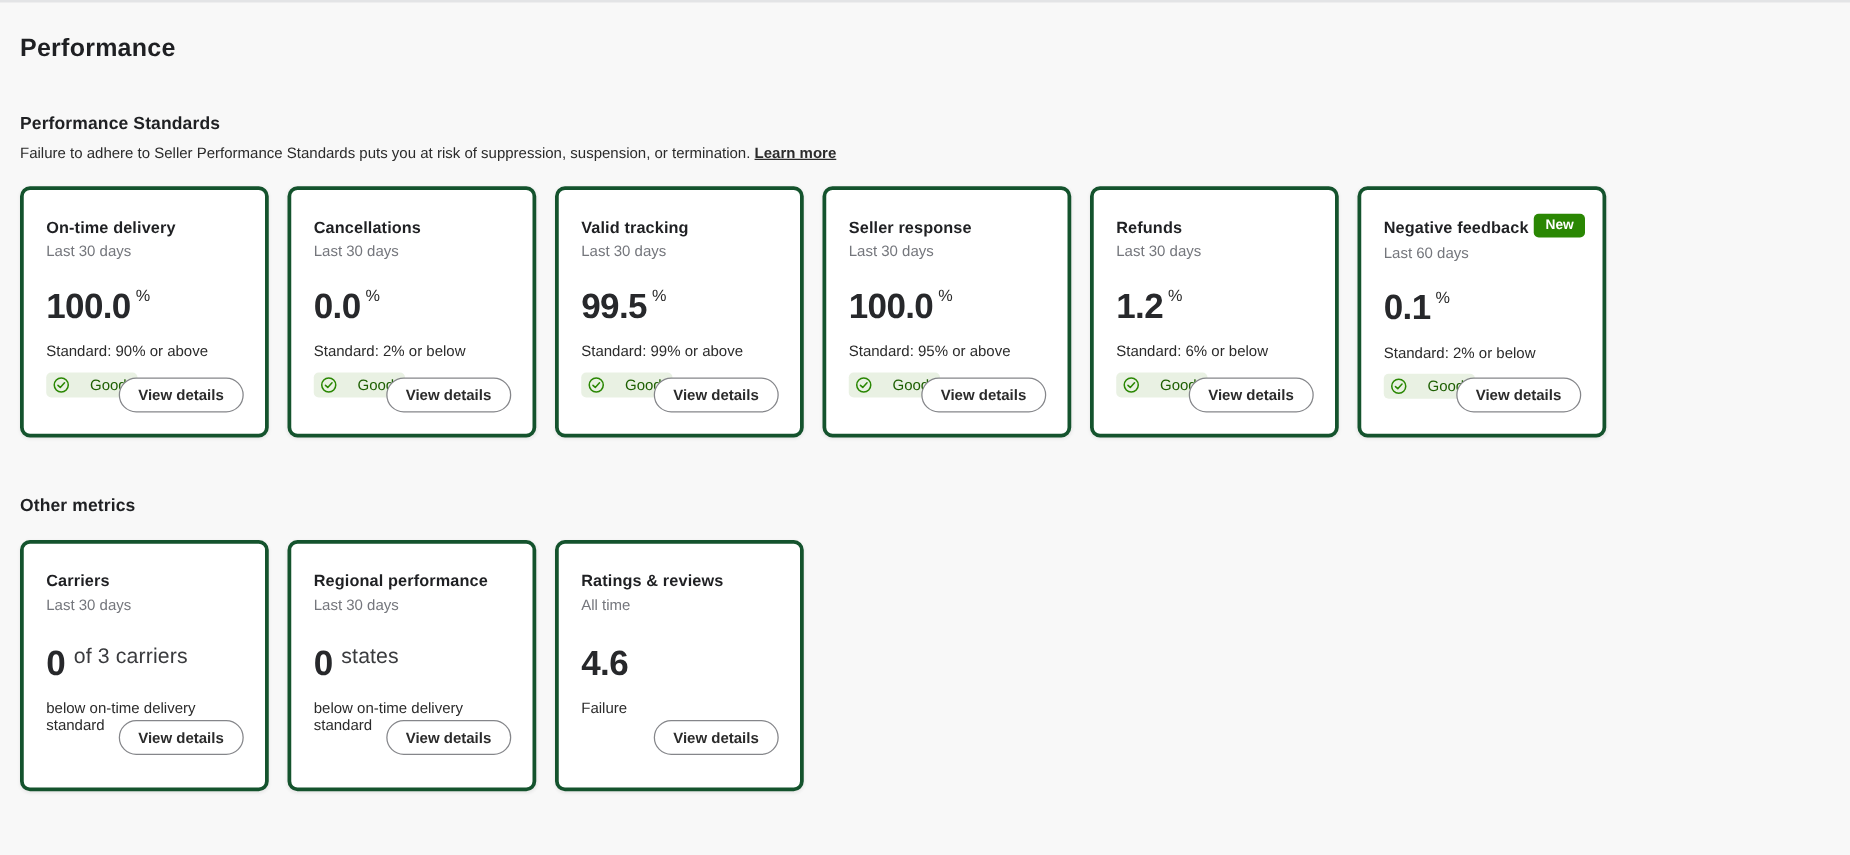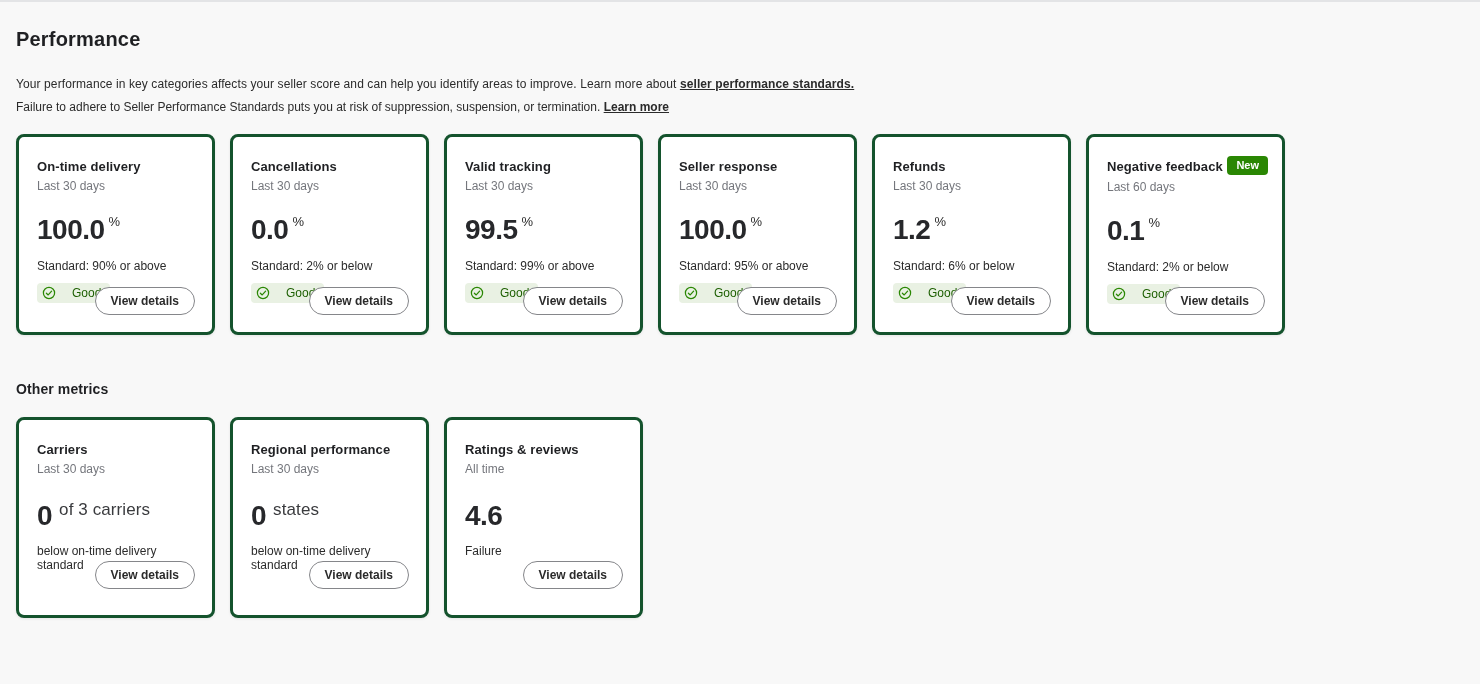--- a/index.html
+++ b/index.html
@@ -85,25 +85,22 @@
   .row2 .view-details { bottom: 26px; }
   .row2 .card-value { margin-top: 24px; }
 </style>
 </head>
 <body>
 
 <div class="page">
 
   <h1 class="page-title">Performance</h1>
 
-  <div class="subtitle">
-    <span>Your performance in key categories affects your seller score and can help you identify areas to improve. Learn more about</span>
-    <a>seller performance standards.</a>
-  </div>
-
+
+  <div class="section-title">Performance Standards</div>
   <div class="section-desc">
     <span>Failure to adhere to Seller Performance Standards puts you at risk of suppression, suspension, or termination.</span>
     <a>Learn more</a>
   </div>
 
   <div class="cards row1">
 
     <div class="card">
       <div class="card-head">
         <div class="card-title">On-time delivery</div>

